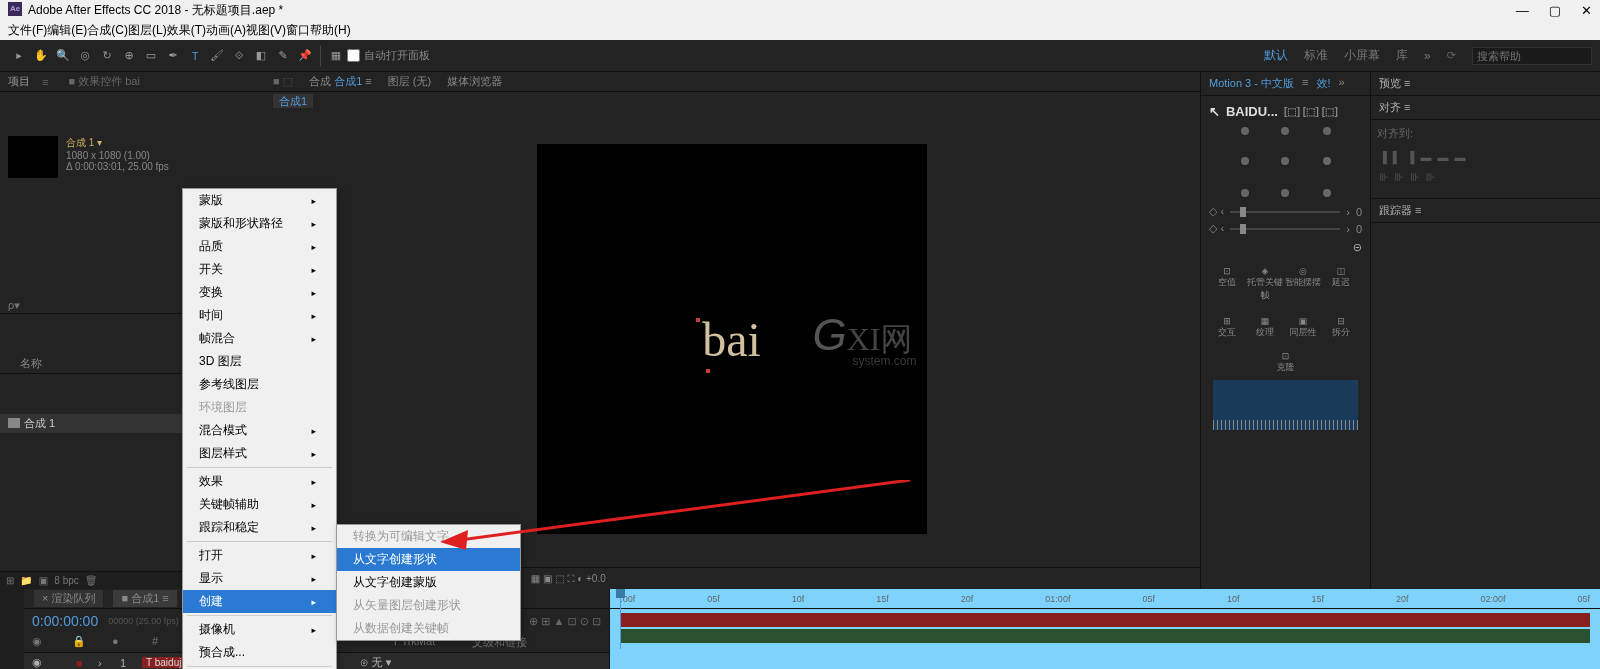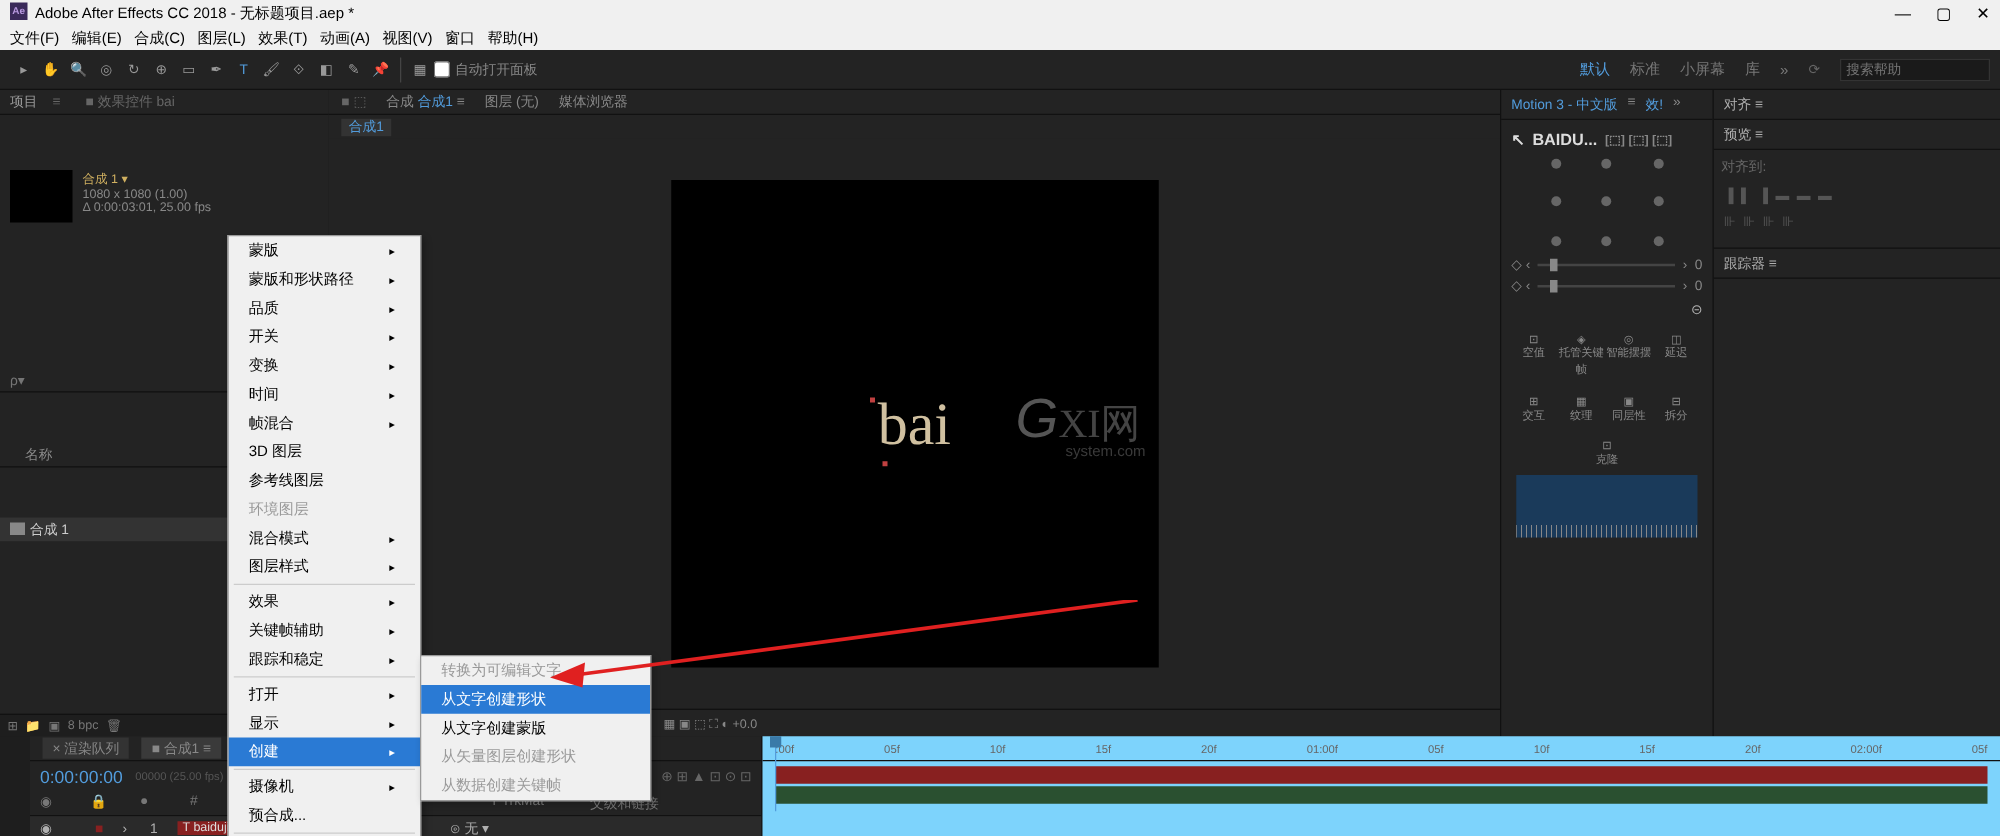--- a/index.html
+++ b/index.html
@@ -2,21 +2,21 @@
 <html><head>
 <meta charset="utf-8">
 <style>
 * { margin: 0; padding: 0; box-sizing: border-box; font-family: "Microsoft YaHei", Arial, sans-serif; }
 body { background: #1e1e1e; color: #b0b0b0; font-size: 11px; width: 1600px; height: 669px; overflow: hidden; position: relative; }
 .titlebar { background: #f0f0f0; height: 20px; display: flex; align-items: center; color: #000; padding: 0 8px; font-size: 12px; }
 .titlebar .title { flex: 1; display: flex; align-items: flex-start; }
 .titlebar .ae-icon { width: 14px; height: 14px; background: #3a2a5a; margin-right: 6px; display: flex; align-items: center; justify-content: center; font-size: 8px; color: #b899e0; font-weight: bold; }
 .titlebar .win-controls { display: flex; gap: 20px; }
 .titlebar .win-btn { cursor: pointer; font-size: 13px; }
-.menubar { background: #f0f0f0; height: 20px; display: flex; align-items: center; color: #000; padding: 0 8px; font-size: 12px; gap: 10px; }
+.menubar { background: #f0f0f0; height: 20px; display: flex; align-items: center; color: #000; padding: 0 8px; font-size: 12px; }
 .menubar span { cursor: pointer; }
 .toolbar { background: #232323; height: 32px; display: flex; align-items: center; padding: 0 8px; border-bottom: 1px solid #111; }
 .toolbar .tool-btn { width: 22px; height: 22px; display: flex; align-items: center; justify-content: center; color: #999; cursor: pointer; }
 .toolbar .tool-btn.active { color: #529cdc; }
 .toolbar .sep { width: 1px; height: 20px; background: #444; margin: 0 4px; }
 .toolbar .right-tools { margin-left: auto; display: flex; align-items: center; gap: 16px; }
 .toolbar .ws-label { color: #777; font-size: 12px; cursor: pointer; }
 .toolbar .ws-label.active { color: #529cdc; }
 .toolbar .search-box { background: #1a1a1a; border: 1px solid #333; width: 120px; height: 18px; color: #777; padding: 0 4px; font-size: 11px; }
 .main-area { display: flex; height: 517px; }
@@ -258,24 +258,24 @@
           <div class="m-btn2">⊟<br><span>拆分</span></div>
         </div>
         <div style="text-align:center;margin-top:8px">
           <div class="m-btn2" style="margin:0 auto">⊡<br><span>克隆</span></div>
         </div>
         <div class="wave-display"></div>
       </div>
     </div>
     <div class="align-panel">
       <div class="align-header">
+        <span>预览</span> ≡
+      </div>
+      <div class="align-header">
         <span>对齐</span> ≡
-      </div>
-      <div class="align-header">
-        <span>预览</span> ≡
       </div>
       <div style="padding:6px;color:#666"><span>对齐到</span>:</div>
       <div style="padding:4px 8px;display:flex;gap:6px;color:#555">
         <span>▐</span>
         <span>▌</span>
         <span>▐</span>
         <span>▬</span>
         <span>▬</span>
         <span>▬</span>
       </div>

